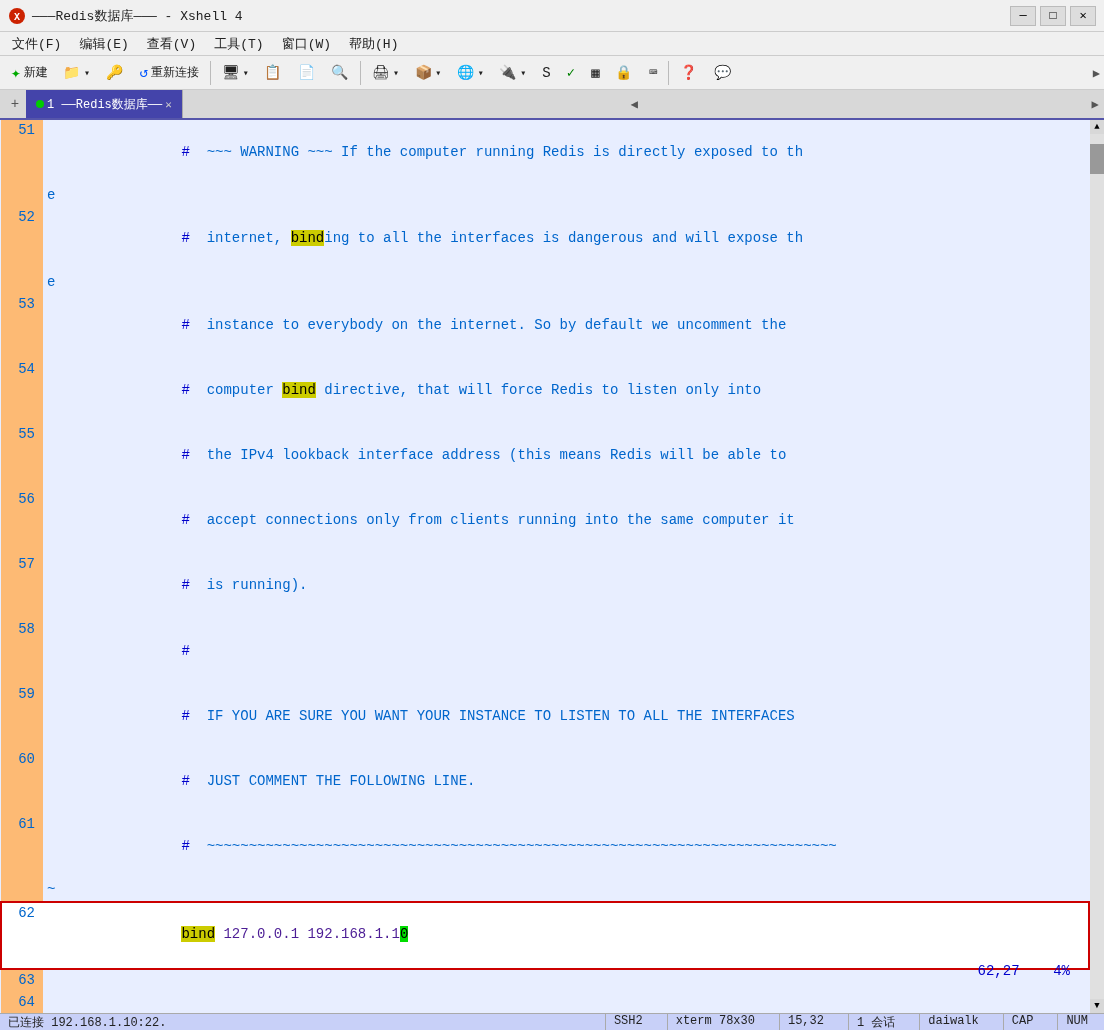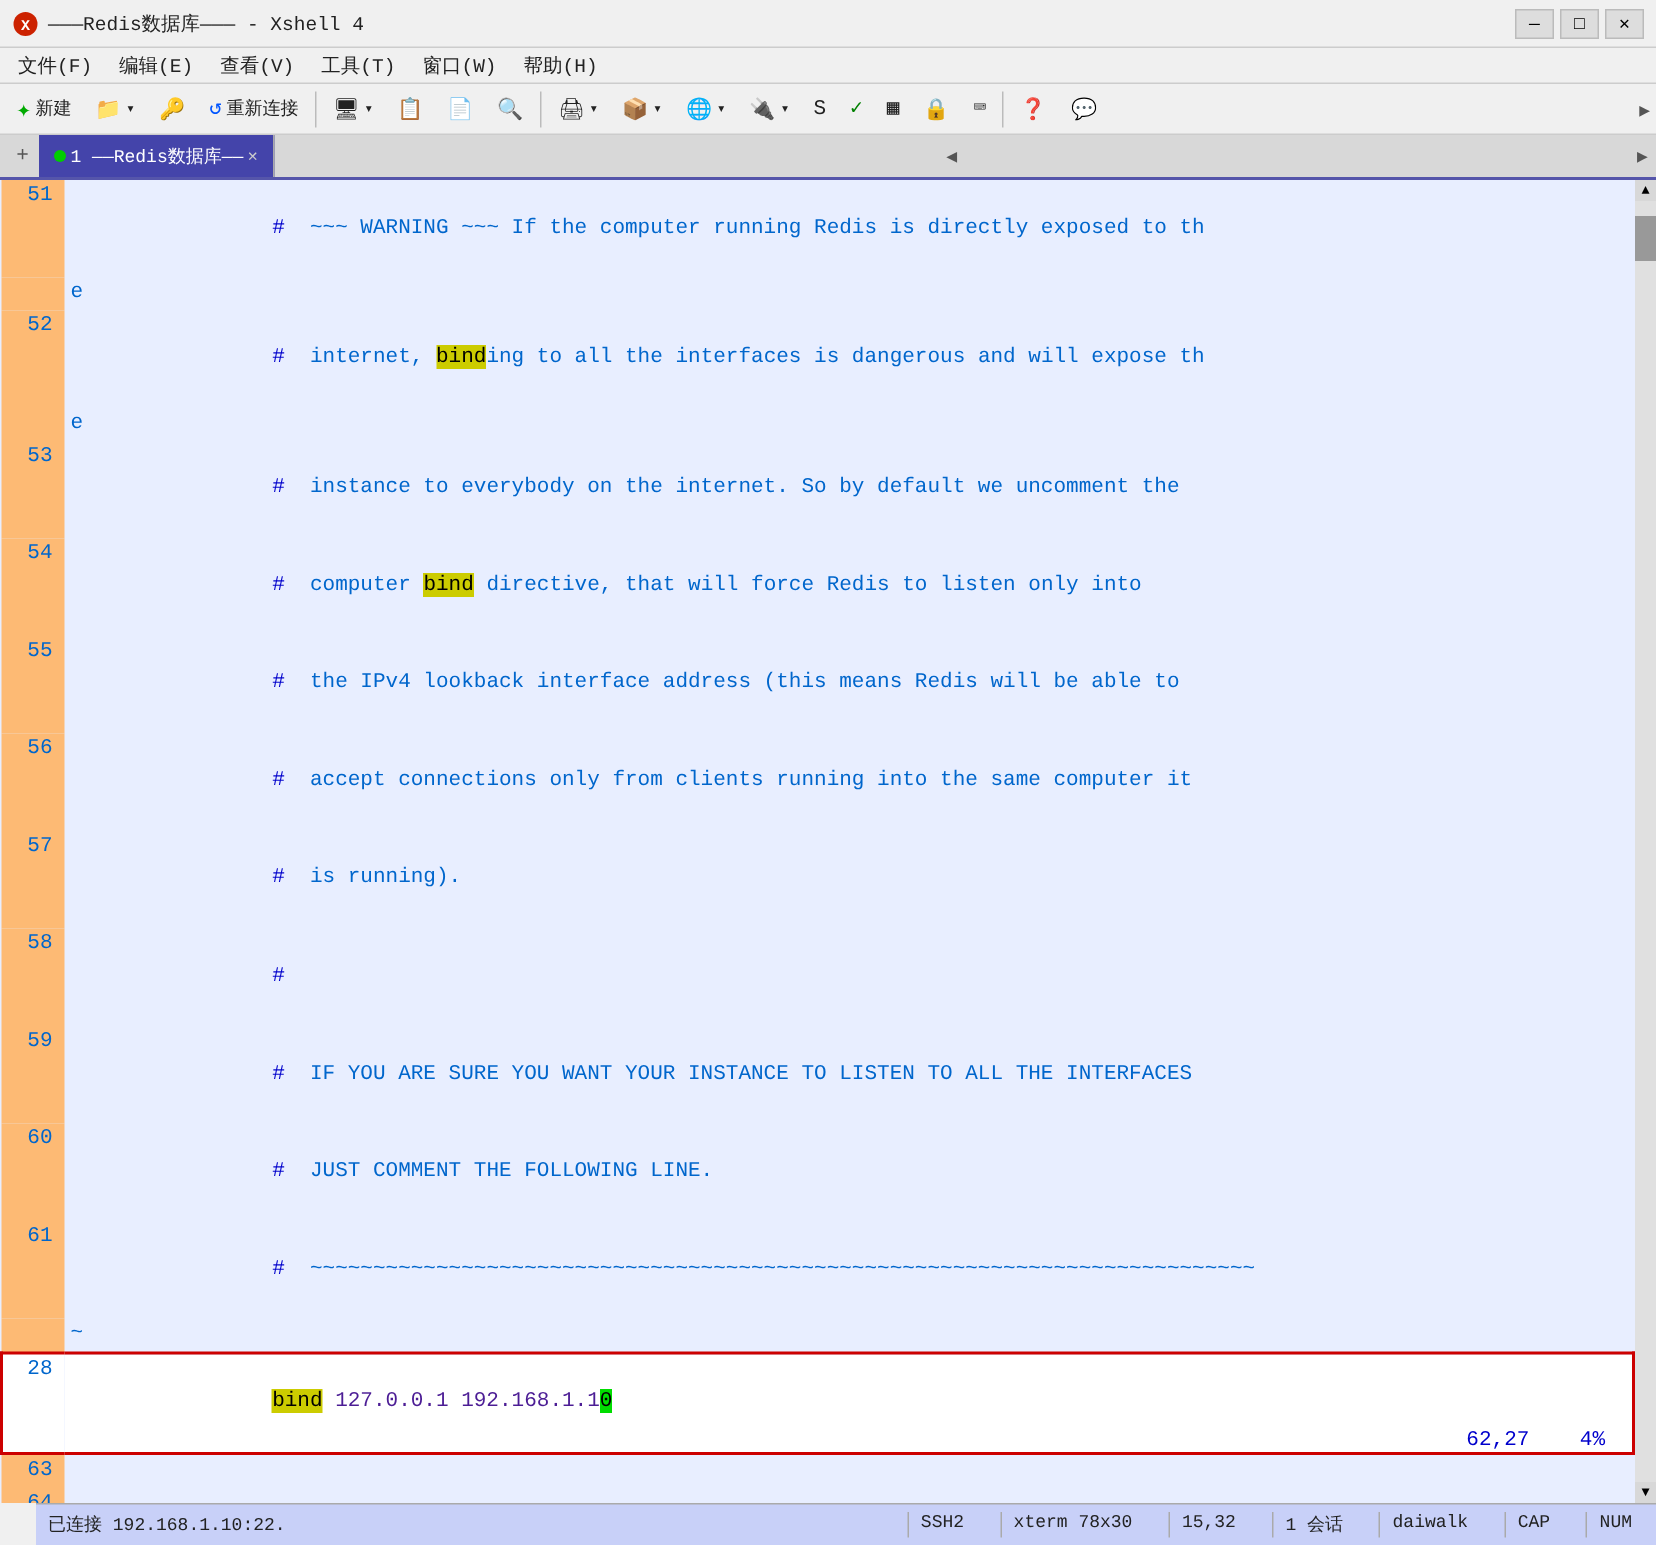--- a/index.html
+++ b/index.html
@@ -233,29 +233,28 @@
 
     .keyword-bind-green {
       background: #00dd00;
       color: #000000;
     }
 
     
     .status-bar {
       background: #d0d8ff;
       background: #c8d0f8;
-      height: 28px;
+      height: 17px;
       display: flex;
       align-items: center;
       padding: 0 8px;
       font-size: 12px;
       color: #222;
       border-top: 1px solid #aaa;
       gap: 8px;
-      margin-left: 24px;
     }
     .status-left {
       flex: 1;
     }
     .status-right {
       display: flex;
       gap: 16px;
     }
     .status-segment {
       padding: 0 8px;
@@ -546,21 +545,21 @@
               <td class="line-content">
                 <span class="hash">#</span><span class="comment-text">  ~~~~~~~~~~~~~~~~~~~~~~~~~~~~~~~~~~~~~~~~~~~~~~~~~~~~~~~~~~~~~~~~~~~~~~~~~~~</span>
               </td>
             </tr>
             <tr>
               <td class="line-num"></td>
               <td class="line-content"><span class="comment-text">~</span></td>
             </tr>
 
             <tr class="line-62-row">
-              <td class="line-num" style="background:#ffffff; border:none; border-left: 2px solid #cc0000; border-top: 2px solid #cc0000; border-bottom: 2px solid #cc0000;">28</td>
+              <td class="line-num" style="background:#ffffff; border:none; border-left: 2px solid #cc0000; border-top: 2px solid #cc0000; border-bottom: 2px solid #cc0000;">62</td>
               <td class="line-content" style="background:#ffffff; border:none; border-right: 2px solid #cc0000; border-top: 2px solid #cc0000; border-bottom: 2px solid #cc0000; padding-left:4px;">
                 <span class="keyword-bind">bind</span><span style="color:#4c1d95;"> 127.0.0.1 192.168.1.1</span><span class="keyword-bind-green">0</span>
               </td>
             </tr>
 
             <tr>
               <td class="line-num">63</td>
               <td class="line-content">&nbsp;</td>
             </tr>
 

